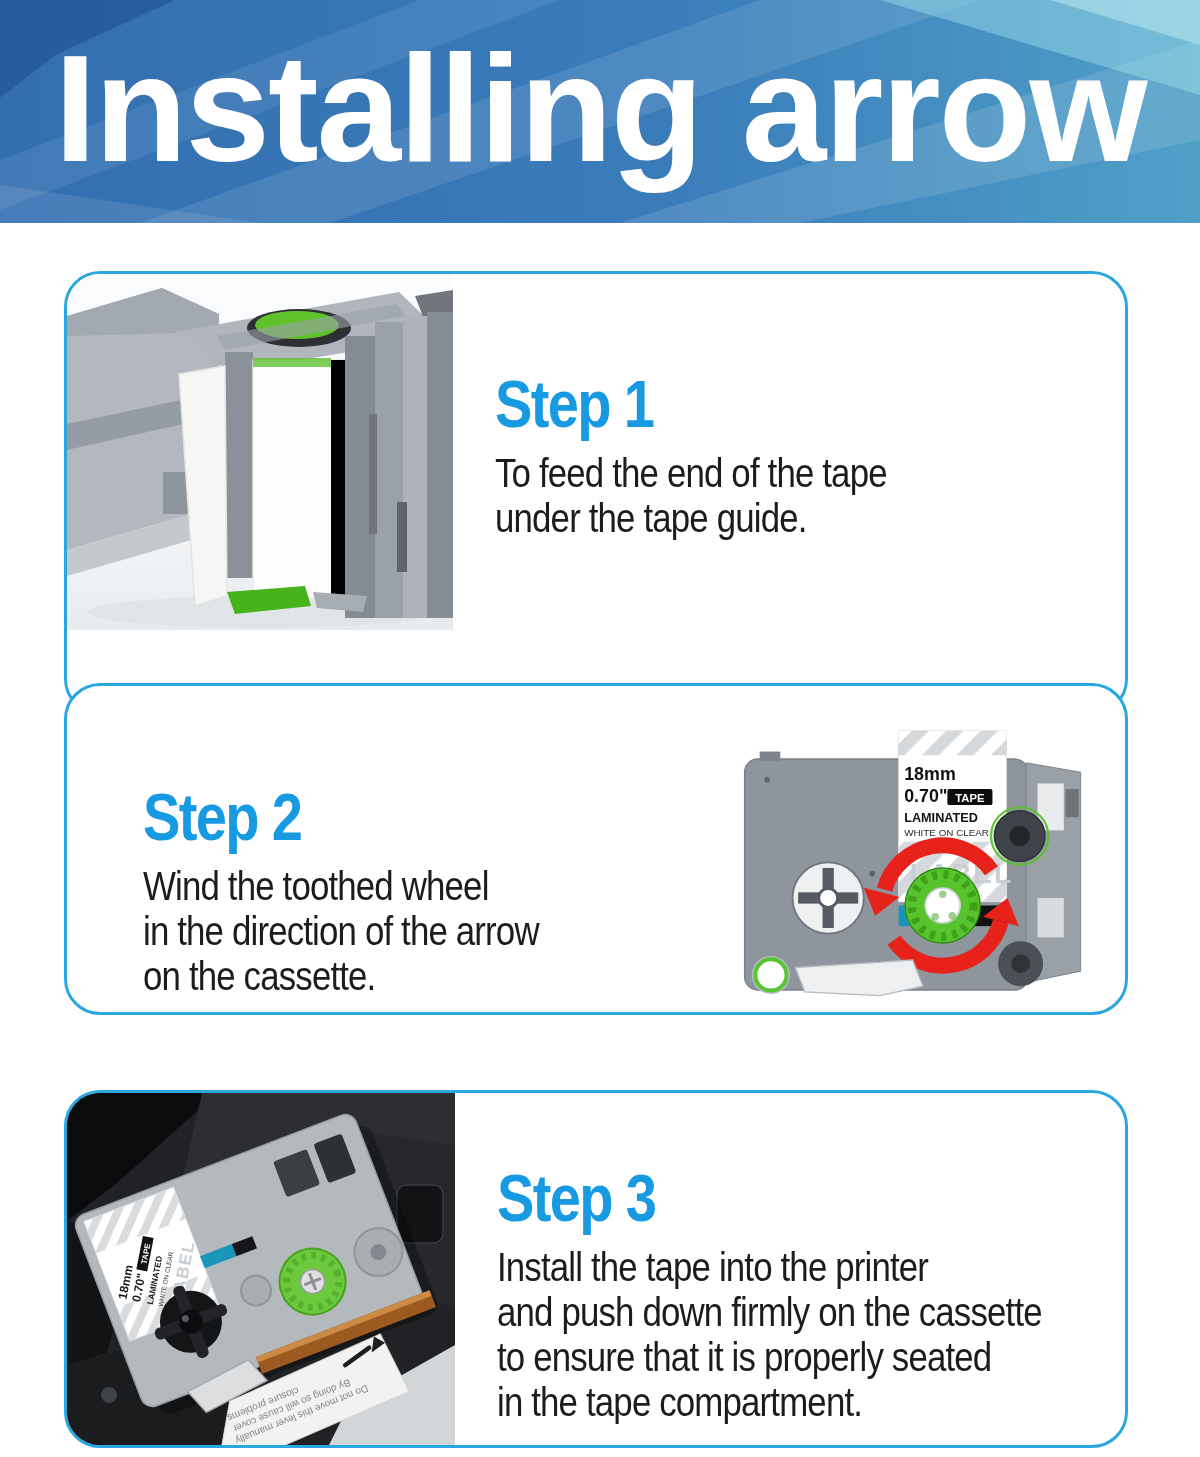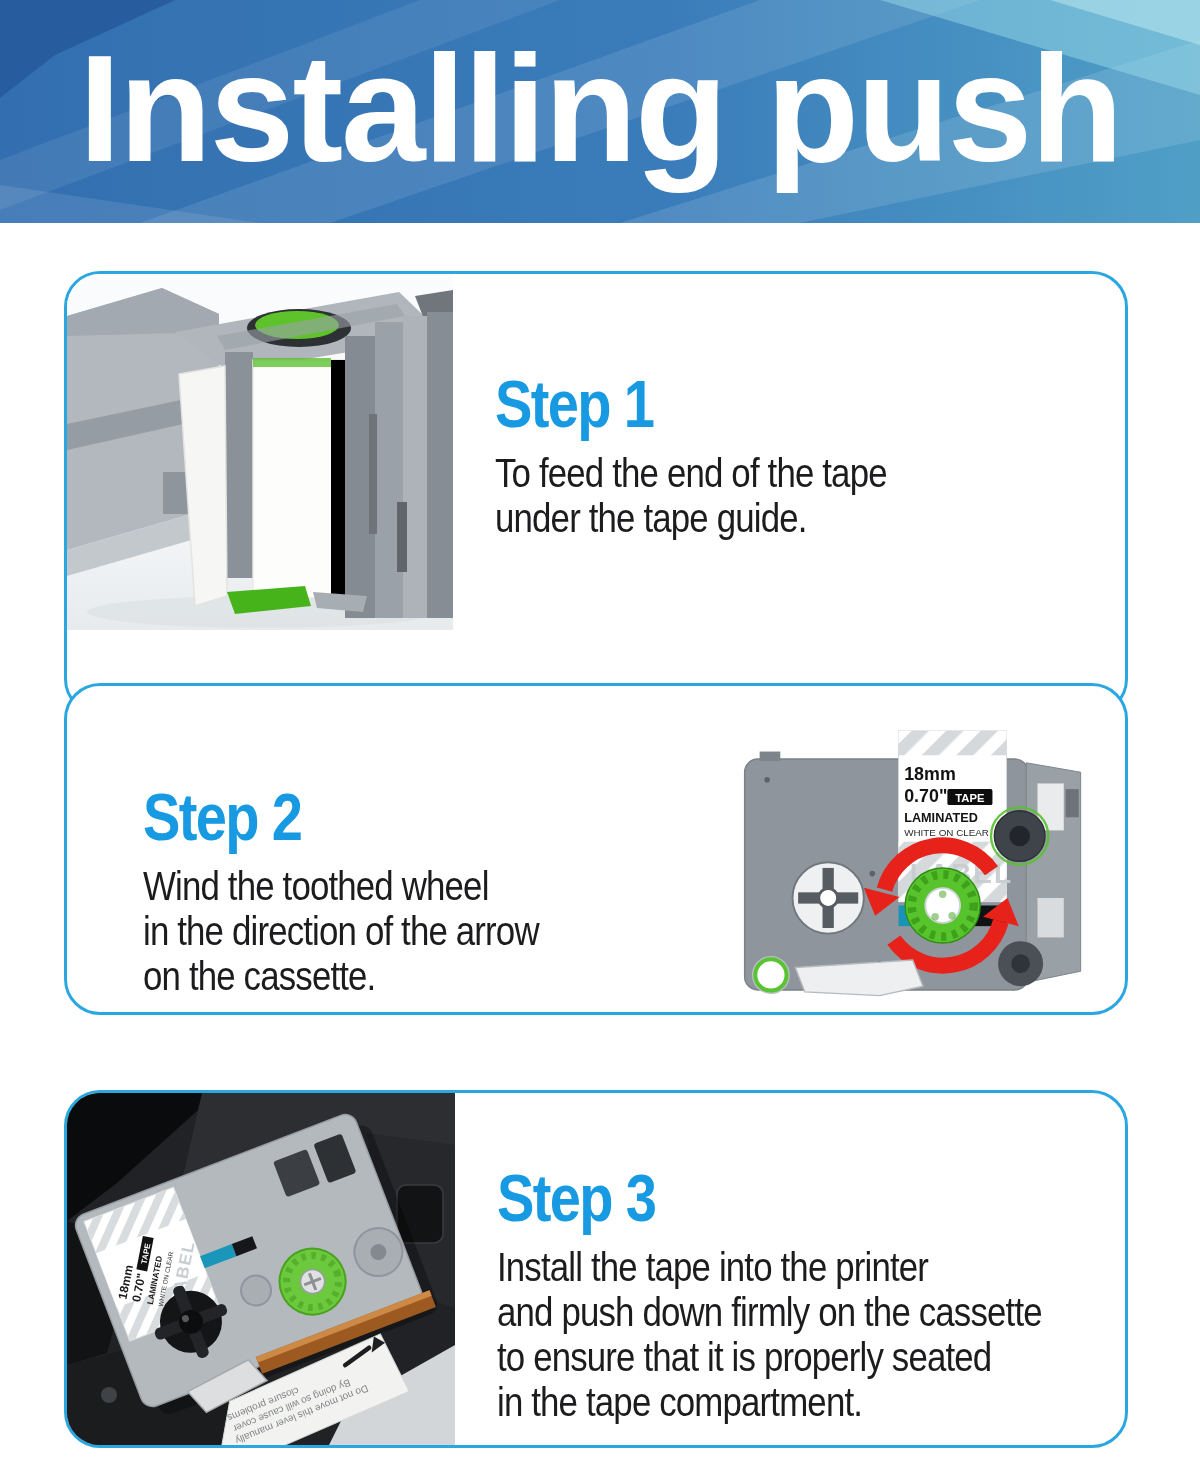--- a/index.html
+++ b/index.html
@@ -74,21 +74,21 @@
     </defs>
     <rect x="0" y="0" width="1200" height="223" fill="url(#hg)"></rect>
     <polygon points="140,223 760,0 980,0 330,223" fill="#ffffff" opacity="0.10"></polygon>
     <polygon points="0,160 420,0 560,0 0,210" fill="#ffffff" opacity="0.08"></polygon>
     <polygon points="620,223 1200,40 1200,140 800,223" fill="#ffffff" opacity="0.12"></polygon>
     <polygon points="880,0 1200,0 1200,95" fill="#9fe0ea" opacity="0.45"></polygon>
     <polygon points="1050,0 1200,0 1200,45" fill="#c2ecf2" opacity="0.5"></polygon>
     <polygon points="0,0 175,0 55,55 0,98" fill="#1e4d8f" opacity="0.55"></polygon>
     <polygon points="0,185 260,223 0,223" fill="#ffffff" opacity="0.10"></polygon>
   </svg>
-  <h1>Installing push</h1>
+  <h1>Installing arrow</h1>
 </div>
 
 <div class="card" id="card1">
   <svg class="media" viewBox="0 0 386 356">
     <defs>
       <linearGradient id="p1bg" x1="0" y1="0" x2="0" y2="1">
         <stop offset="0" stop-color="#fbfcfd"></stop>
         <stop offset="0.75" stop-color="#f2f4f6"></stop>
         <stop offset="1" stop-color="#e7ebee"></stop>
       </linearGradient>

